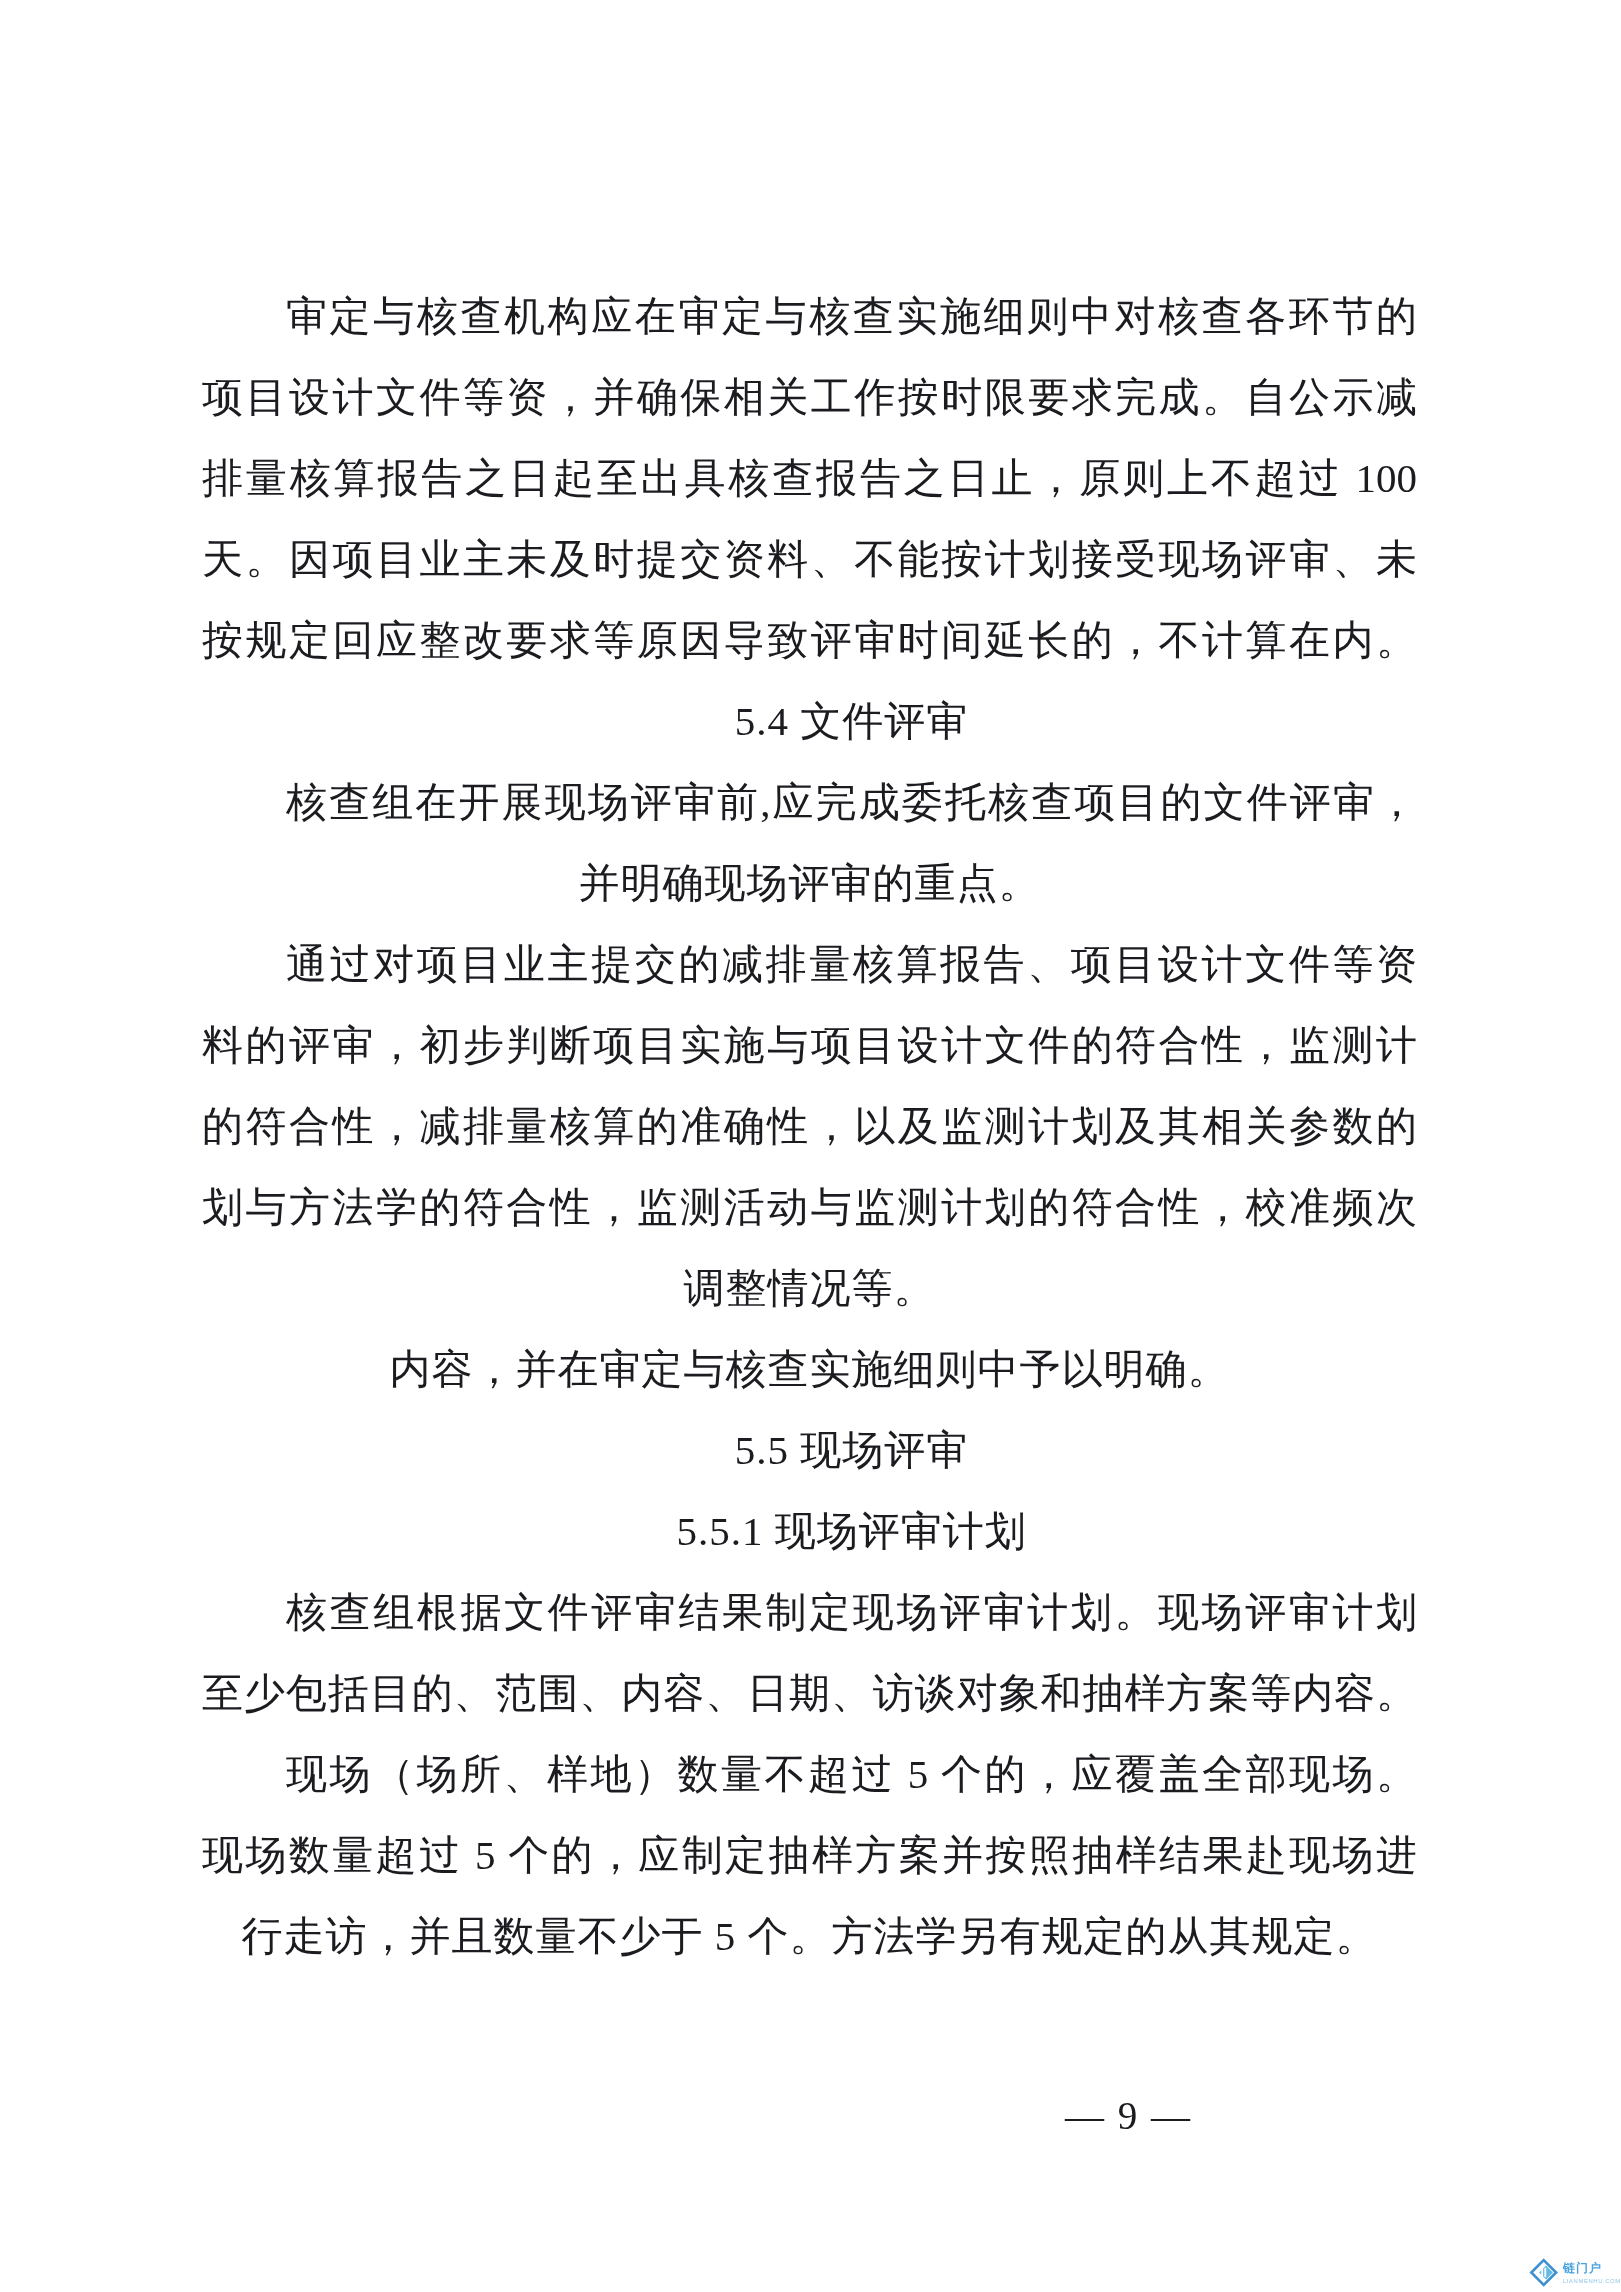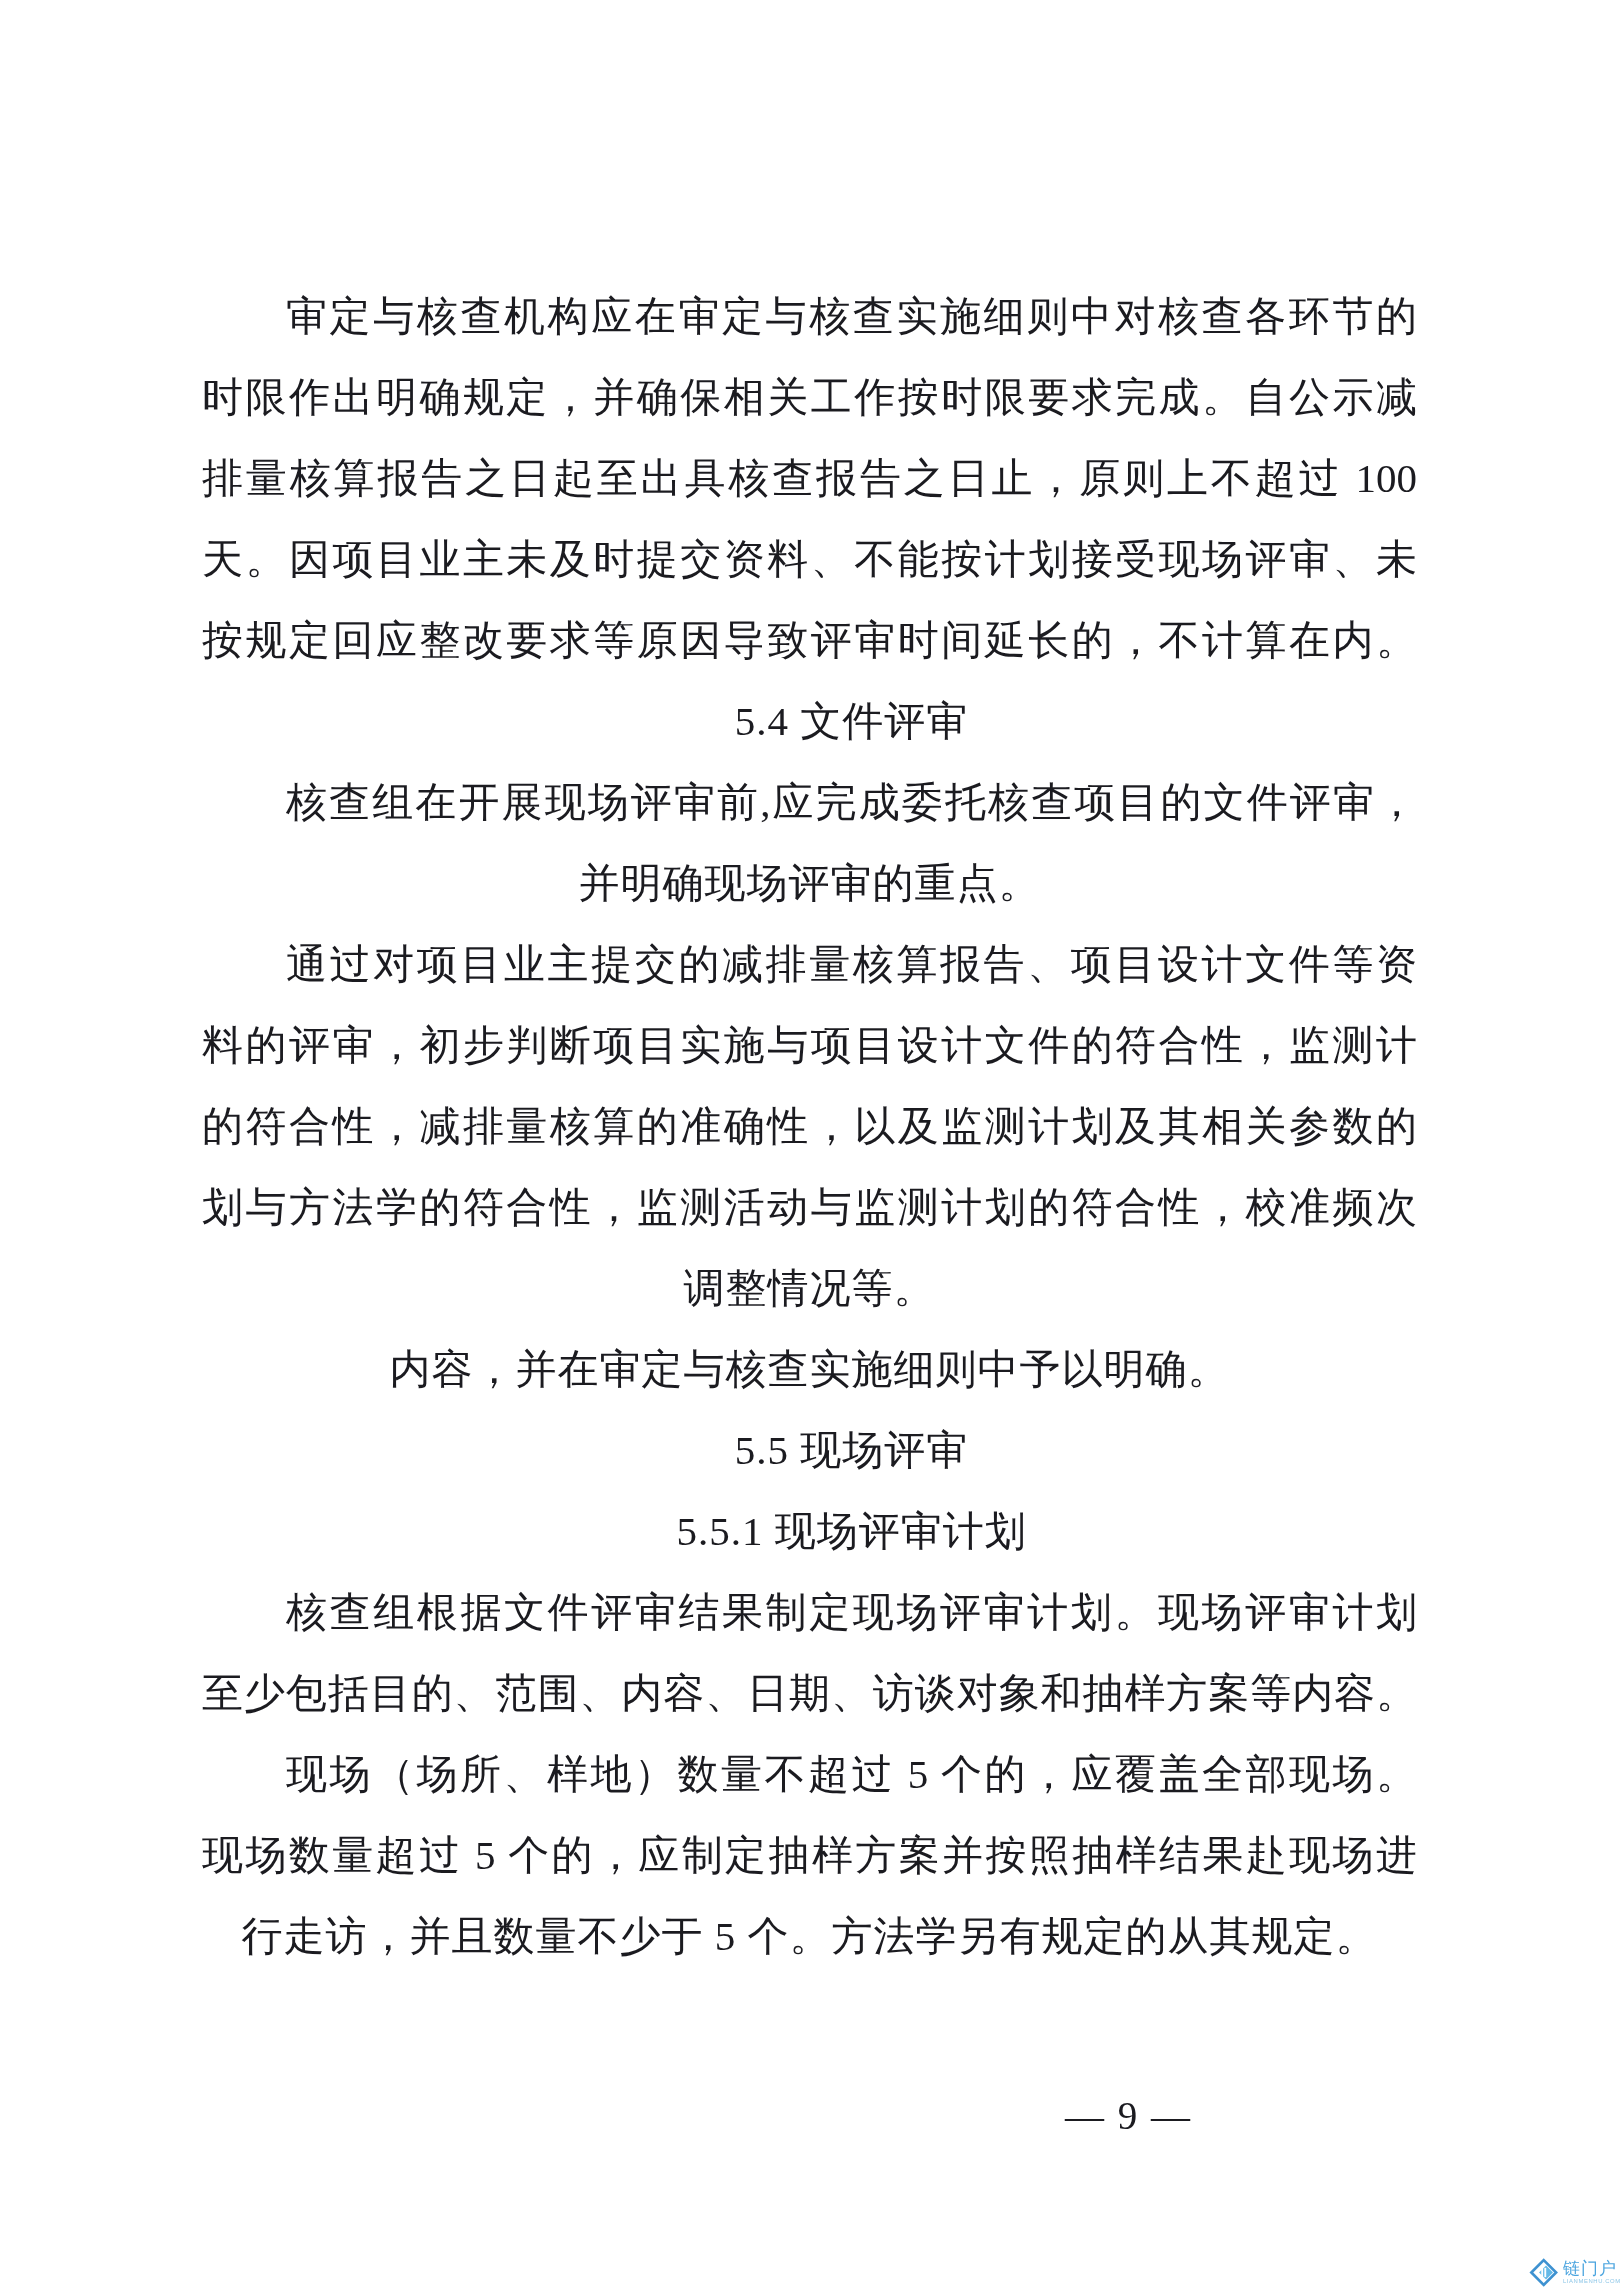--- a/index.html
+++ b/index.html
@@ -60,22 +60,22 @@
     align-items: center;
     gap: 2.9px;
   }
   .wm-logo { width: 31px; height: 31px; flex: 0 0 auto; }
   .wm-logo .outer { fill: none; stroke: var(--logo-outer); stroke-width: 3.4; }
   .wm-logo .inner { fill: var(--logo-inner); }
   .wm-logo .slit  { stroke: #ffffff; stroke-width: 2.4; }
   .wm-textcol { display: flex; flex-direction: column; justify-content: center; }
   .wm-name {
     font-family: "Liberation Sans", "DejaVu Sans", sans-serif;
-    font-weight: normal;
-    font-size: 17px;
+    font-weight: bold;
+    font-size: 12px;
     line-height: 19.6px;
     color: var(--wm-name);
     letter-spacing: 1px;
     white-space: nowrap;
   }
   .wm-url {
     font-family: "Liberation Sans", "DejaVu Sans", sans-serif;
     font-size: 5.9px;
     line-height: 7.8px;
     color: var(--wm-url);
@@ -83,21 +83,21 @@
     white-space: nowrap;
   }
 </style>
 </head>
 <body>
 
 <div class="page">
 
   <div class="text-block" id="text-block">
       <div class="line justify indent">审定与核查机构应在审定与核查实施细则中对核查各环节的</div>
-      <div class="line justify">时限作出明确规定，并确保相关工作按时限要求完成。自公示减</div>
+      <div class="line justify">项目设计文件等资，并确保相关工作按时限要求完成。自公示减</div>
       <div class="line justify">排量核算报告之日起至出具核查报告之日止，原则上不超过 100</div>
       <div class="line justify">天。因项目业主未及时提交资料、不能按计划接受现场评审、未</div>
       <div class="line justify">按规定回应整改要求等原因导致评审时间延长的，不计算在内。</div>
       <div class="line indent">5.4 文件评审</div>
       <div class="line justify indent">核查组在开展现场评审前,应完成委托核查项目的文件评审，</div>
       <div class="line">并明确现场评审的重点。</div>
       <div class="line justify indent">通过对项目业主提交的减排量核算报告、项目设计文件等资</div>
       <div class="line justify">料的评审，初步判断项目实施与项目设计文件的符合性，监测计</div>
       <div class="line justify">的符合性，减排量核算的准确性，以及监测计划及其相关参数的</div>
       <div class="line justify">划与方法学的符合性，监测活动与监测计划的符合性，校准频次</div>

